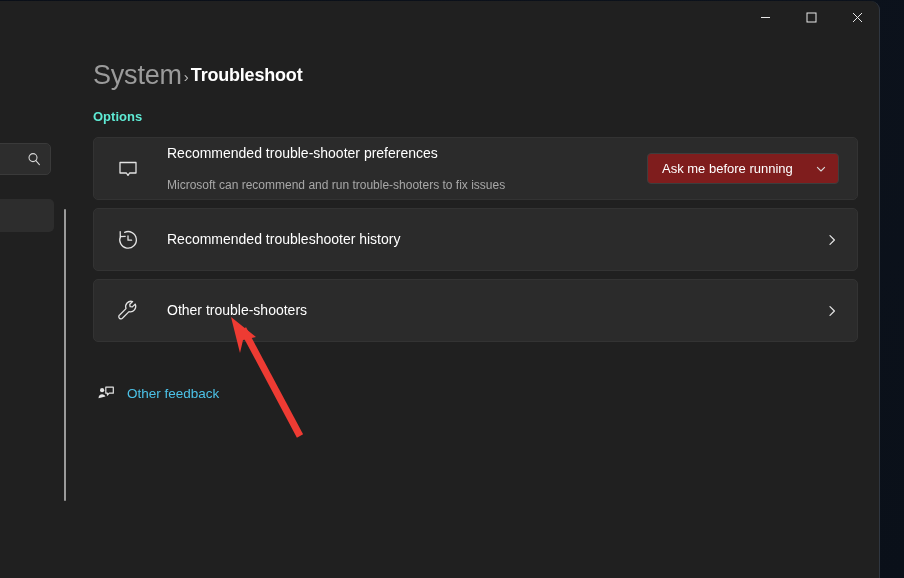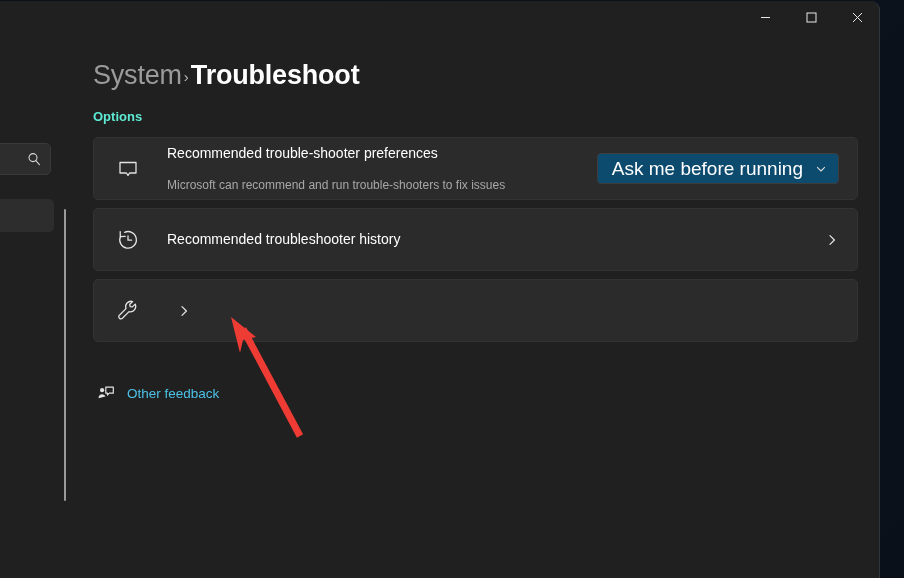--- a/index.html
+++ b/index.html
@@ -124,21 +124,21 @@
     letter-spacing: -0.2px;
   }
   .crumb-sep {
     font-size: 15px;
     color: #b8b8b8;
     line-height: 1;
     position: relative;
     top: 1px;
   }
   .crumb-current {
-    font-size: 27px;
+    font-size: 18px;
     color: #ffffff;
     font-weight: 600;
     letter-spacing: -0.2px;
   }
 
   
   .section-title {
     font-size: 13px;
     font-weight: 600;
     color: #5eead4;
@@ -182,29 +182,29 @@
     font-size: 12px;
     color: #a8a8a8;
     line-height: 17px;
     margin-top: 14px;
   }
 
   
   .dropdown {
     height: 31px;
     min-width: 192px;
-    background: #0c4a6e;
+    background: #7f1d1d;
     border: 1px solid #3d3d3d;
     border-radius: 4px;
     display: flex;
     align-items: center;
     justify-content: space-between;
     padding: 0 11px 0 14px;
     color: #ffffff;
-    font-size: 19px;
+    font-size: 13px;
     gap: 12px;
     cursor: pointer;
   }
   .dropdown svg { display: block; color: #d8d8d8; }
 
   .chevron-right {
     color: #e0e0e0;
     display: flex;
     align-items: center;
     margin-left: 10px;
@@ -331,20 +331,23 @@
     </div>
 
     <div class="card clickable">
       <div class="card-icon">
         <svg width="24" height="24" viewBox="0 0 24 24" fill="none">
           <path d="M19.2 5.1 L16.4 7.9 L14.1 7.6 L13.8 5.3 L16.6 2.5
                    A5.4 5.4 0 0 0 10 9.6 L3.9 15.7
                    A2.2 2.2 0 1 0 6.9 18.7 L13 12.6
                    A5.4 5.4 0 0 0 19.2 5.1 Z" stroke="currentColor" stroke-width="1.3" stroke-linejoin="round"></path>
         </svg>
+      </div>
+      <div class="card-text">
+        <div class="card-title">Other trouble-shooters</div>
       </div>
       <div class="chevron-right">
         <svg width="14" height="14" viewBox="0 0 14 14" fill="none">
           <path d="M5 2.6 L9.4 7 L5 11.4" stroke="currentColor" stroke-width="1.3" stroke-linecap="round" stroke-linejoin="round"></path>
         </svg>
       </div>
     </div>
 
     <div class="links">
       <div class="link-row">

